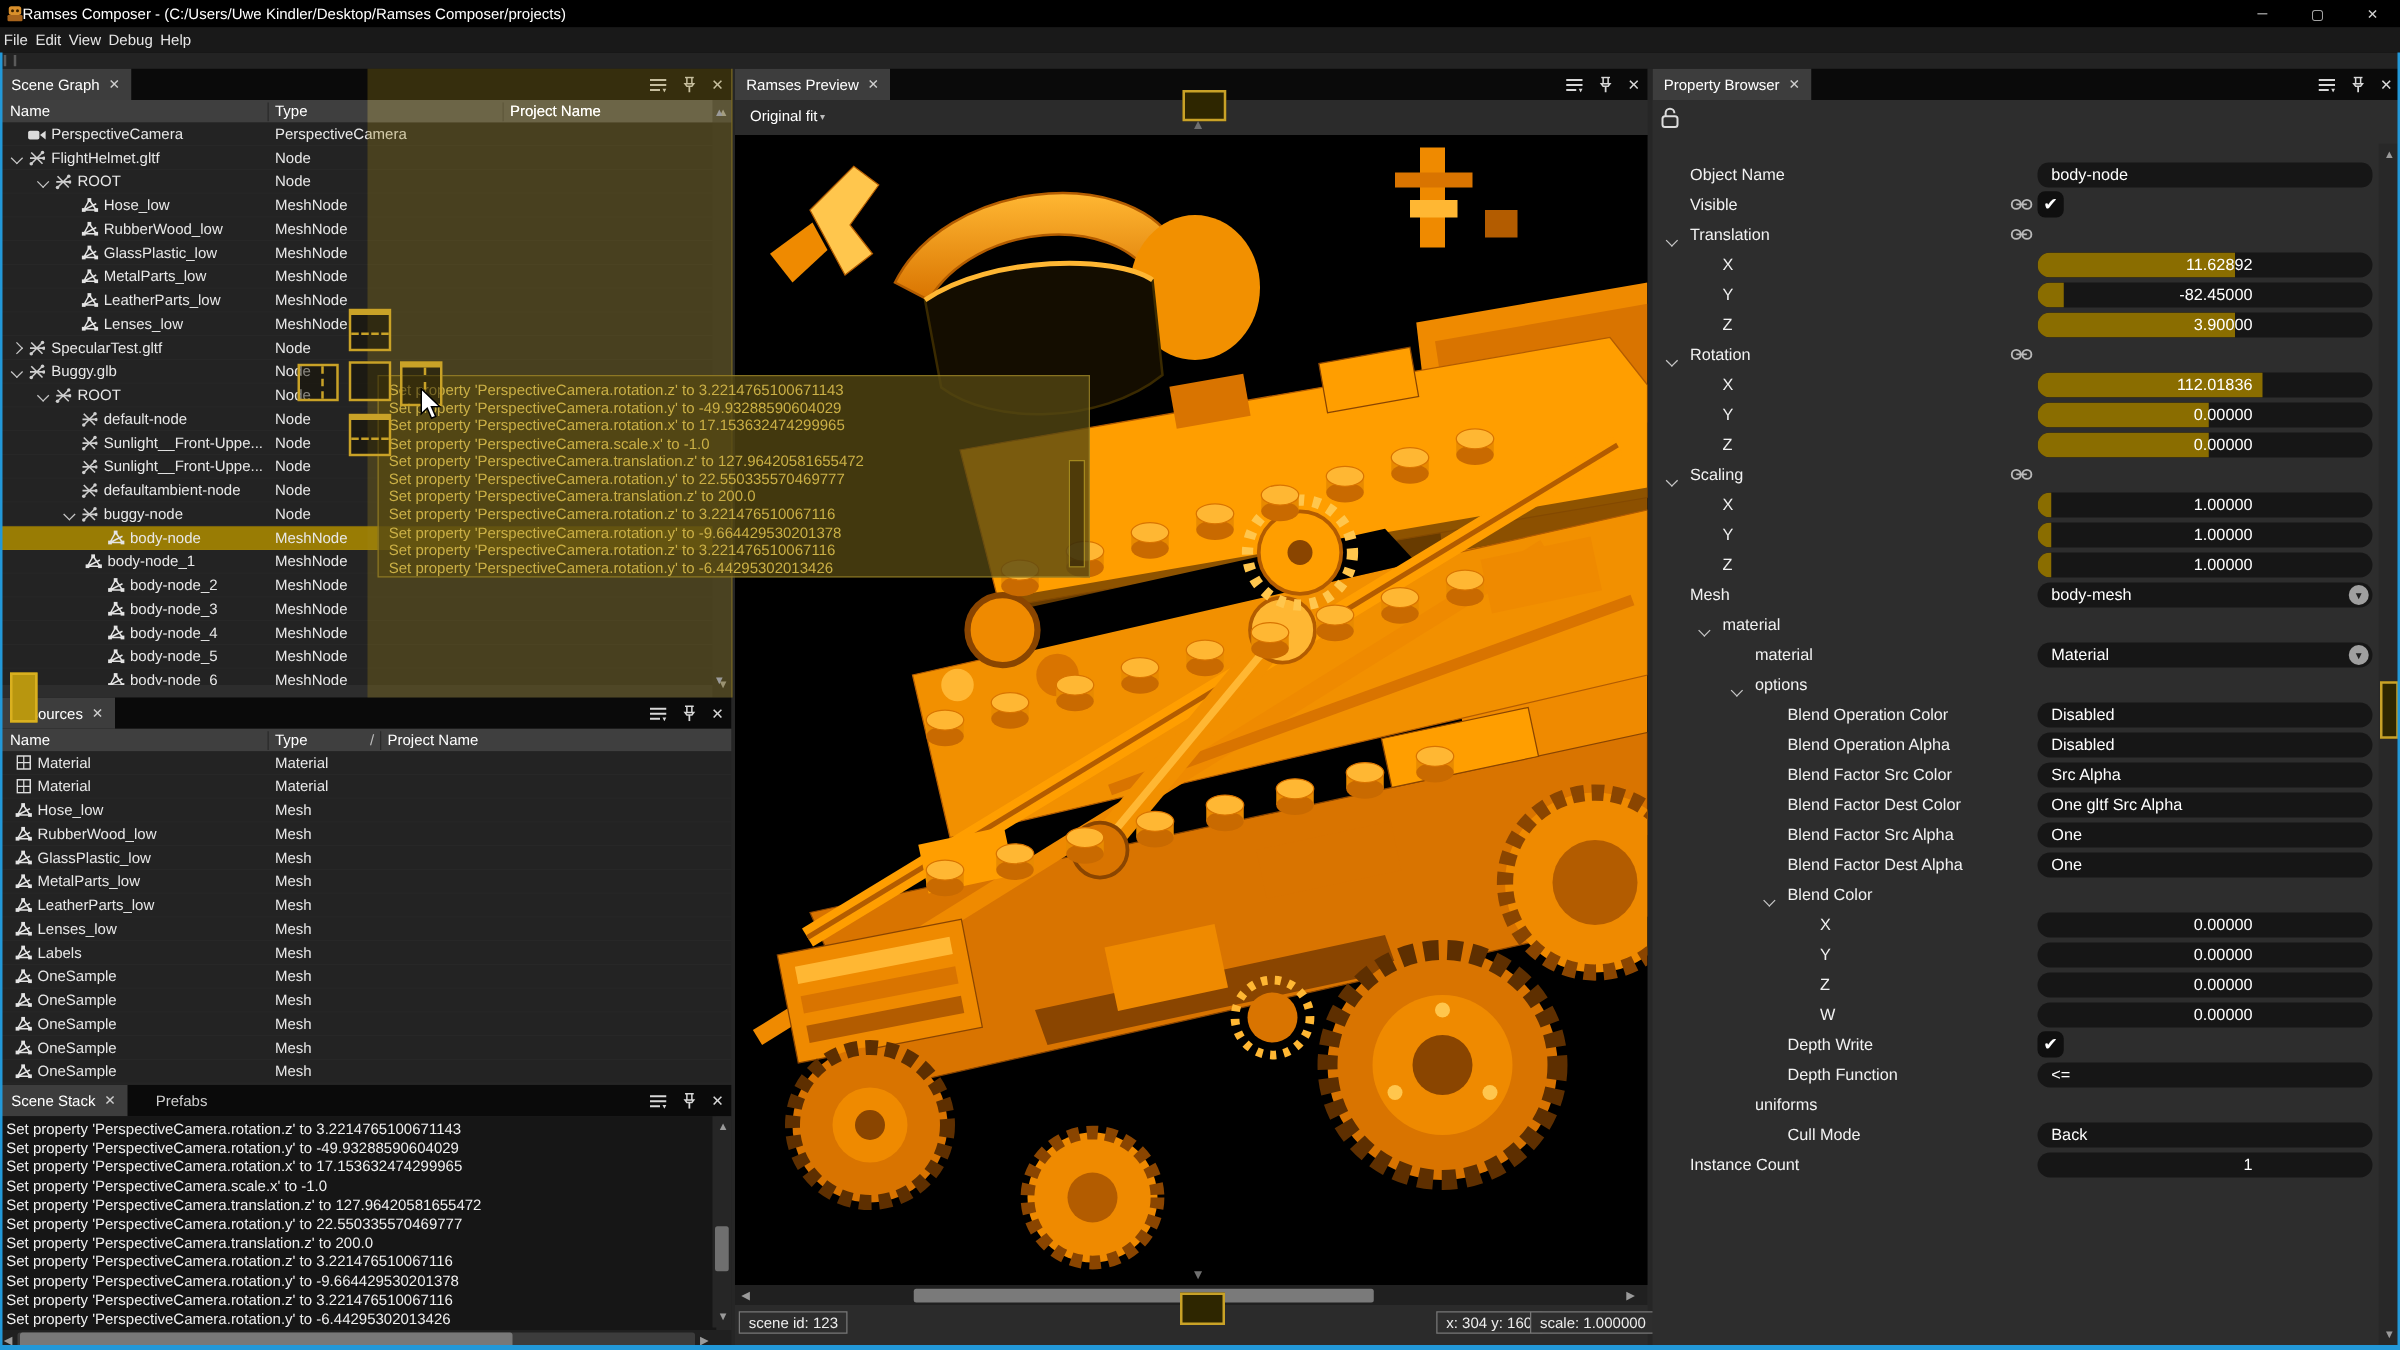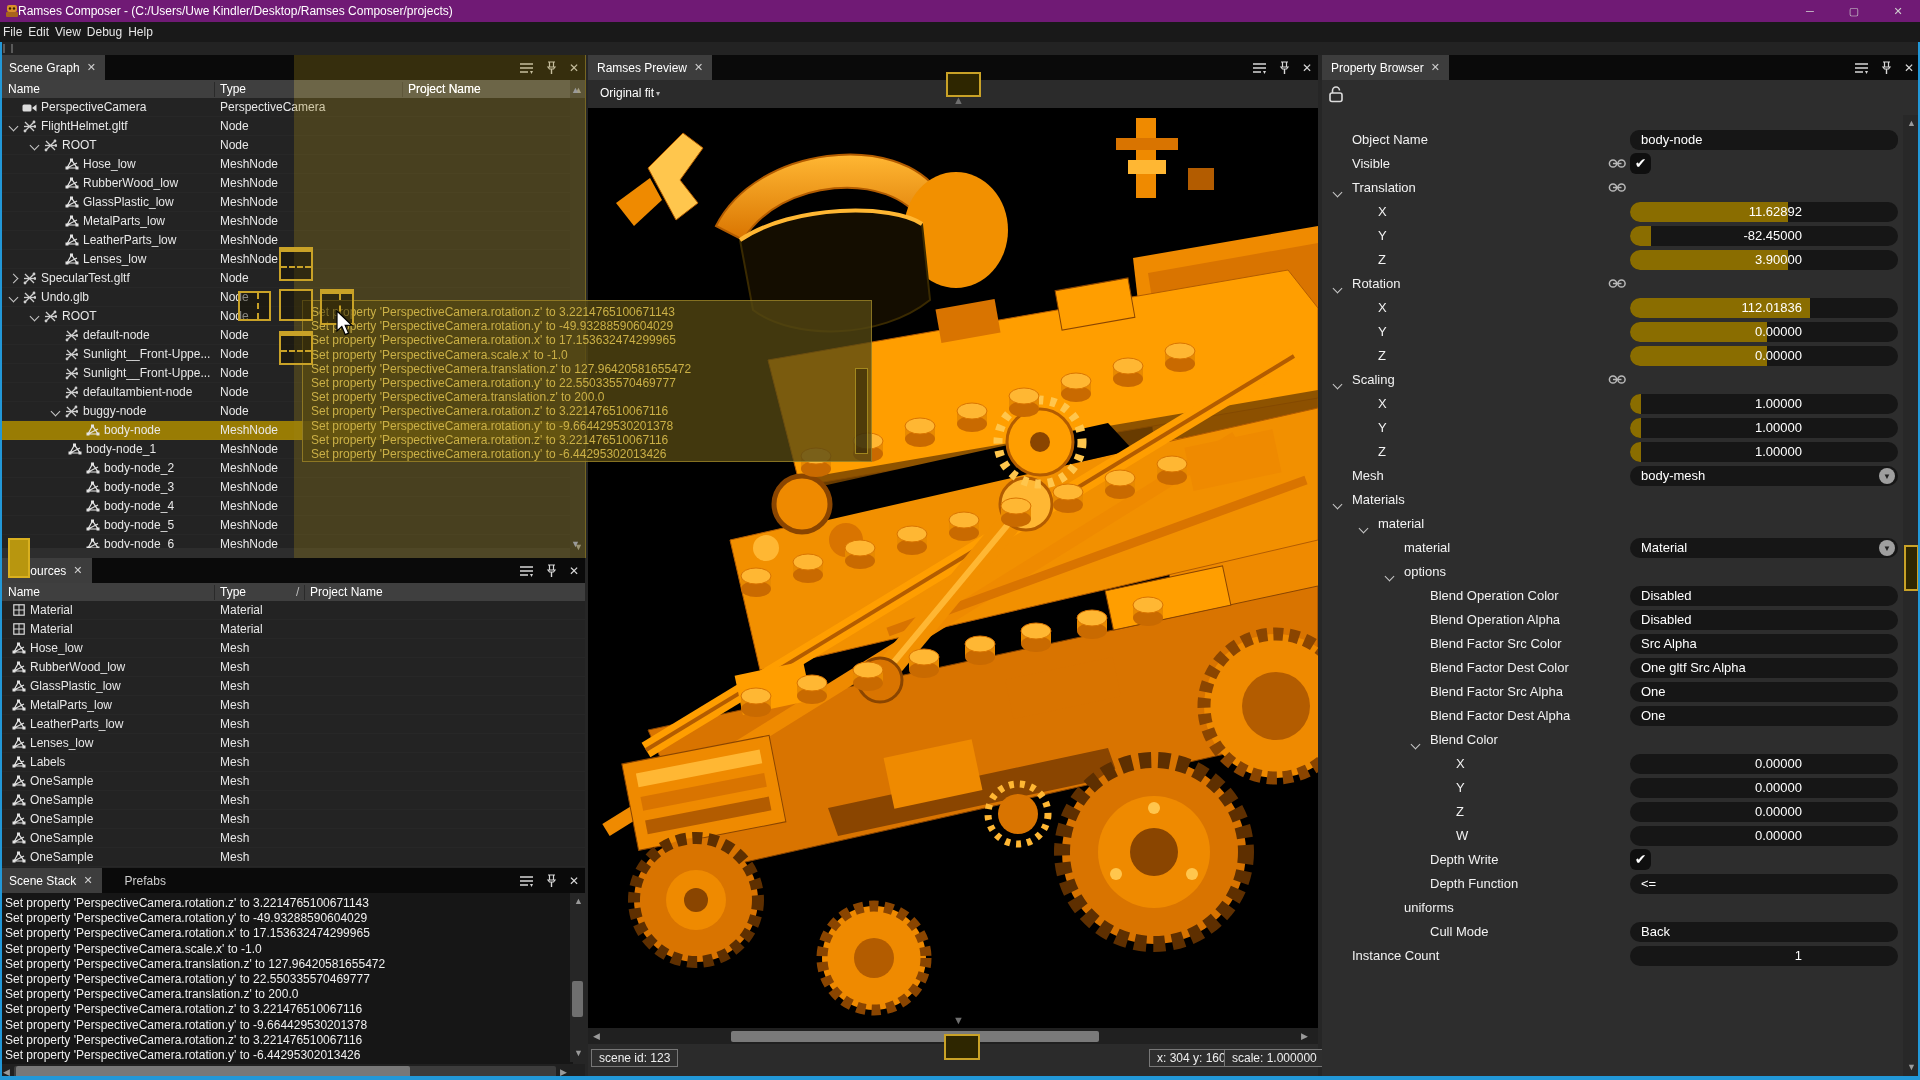--- a/index.html
+++ b/index.html
@@ -1,20 +1,20 @@
 <!DOCTYPE html>
 <html><head>
 <meta charset="utf-8">
 <style>
   html,body{margin:0;padding:0;background:#111;}
   #app{position:relative;width:1920px;height:1080px;background:#262626;overflow:hidden;
        font-family:"Liberation Sans",sans-serif;color:#e8e8e8;font-size:12px;}
   .abs{position:absolute;}
   
-  #titlebar{position:absolute;left:0;top:0;width:1920px;height:22px;background:#701a75;display:flex;align-items:center;}
+  #titlebar{position:absolute;left:0;top:0;width:1920px;height:22px;background:#000000;display:flex;align-items:center;}
   #titlebar .title{color:#fff;font-size:12px;margin-left:6px;}
   .winbtn{width:44px;height:22px;display:inline-flex;align-items:center;justify-content:center;color:#cfcfcf;font-size:11px;}
   #menubar{position:absolute;left:0;top:22px;width:1920px;height:20px;background:#191919;display:flex;align-items:center;border-bottom:1px solid #000;}
   .menu-item{padding:0 3px;line-height:20px;color:#e6e6e6;}
   #gripbar{position:absolute;left:0;top:42px;width:1920px;height:13px;background:#232323;}
   .grip{position:absolute;left:3px;top:2px;width:6px;height:9px;border-left:2px solid #5a5a5a;border-right:2px solid #5a5a5a;}
   
   .panel{position:absolute;background:#2d2d2d;}
   .tabbar{position:absolute;left:0;top:0;right:0;height:25px;background:#0a0a0a;display:flex;align-items:stretch;}
   .tab{display:flex;align-items:center;padding:0 9px;background:#3d3d3d;color:#fff;gap:7px;}
@@ -304,21 +304,21 @@
                 <g stroke="#cfcfcf" stroke-width="1.3">
                   <line x1="2" y1="11" x2="11" y2="2"></line>
                   <line x1="2" y1="2" x2="11" y2="11"></line>
                   <line x1="1" y1="6.5" x2="12" y2="6.5"></line>
                 </g>
                 <circle cx="2" cy="11" r="1.4" fill="#cfcfcf"></circle>
                 <circle cx="11" cy="2" r="1.4" fill="#cfcfcf"></circle>
                 <circle cx="12" cy="6.5" r="1.4" fill="#cfcfcf"></circle>
               </svg>
             </span>
-       <span>Undo.glb</span>
+       <span>Buggy.glb</span>
      </div>
      <div class="typecell">Node</div>
    </div>
         <div class="trow">
      <div class="namecell" style="left:27px">
        <span class="expander"><span class="chev open"></span></span>
             <span class="ticon">
               <svg width="13" height="13">
                 <g stroke="#cfcfcf" stroke-width="1.3">
                   <line x1="2" y1="11" x2="11" y2="2"></line>
@@ -1232,24 +1232,20 @@
           </div>
         </div>
         <div class="prow">
           <span class="plabel" style="left:22px">Mesh</span>
           <div class="pfield">
             <span class="val left">body-mesh</span>
             <span class="ddbtn">▼</span>
           </div>
         </div>
         <div class="prow">
-          <span class="pchev" style="left:4px"><span class="chev open"></span></span>
-          <span class="plabel" style="left:22px">Materials</span>
-        </div>
-        <div class="prow">
           <span class="pchev" style="left:30px"><span class="chev open"></span></span>
           <span class="plabel" style="left:48px">material</span>
         </div>
         <div class="prow">
           <span class="plabel" style="left:74px">material</span>
           <div class="pfield">
             <span class="val left">Material</span>
             <span class="ddbtn">▼</span>
           </div>
         </div>

